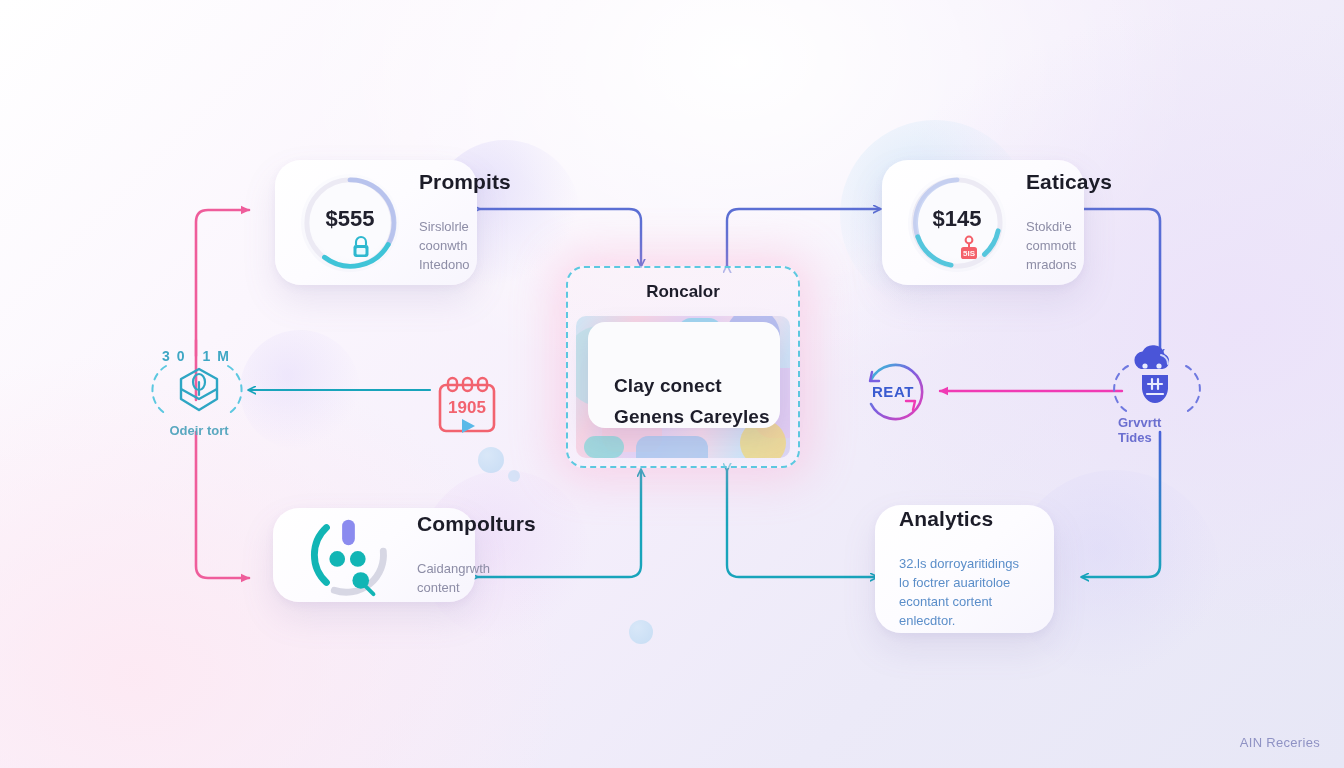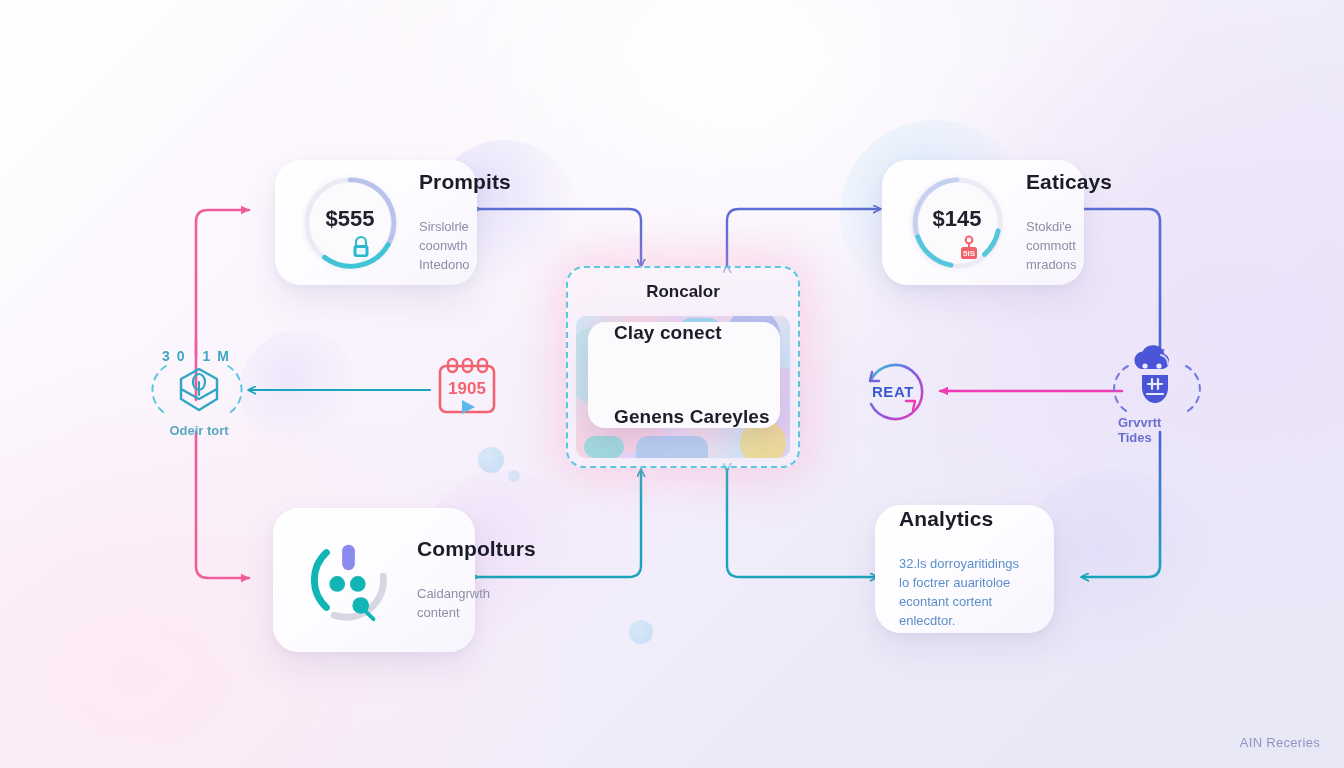--- a/index.html
+++ b/index.html
@@ -92,33 +92,33 @@
     position: absolute; left: 8px; top: 48px; right: 8px; bottom: 8px;
     border-radius: 10px; overflow: hidden;
     background:
       linear-gradient(115deg,#cfe6f5 0%, #f6d4e4 22%, #e3d4f6 44%, #f7dcec 64%, #cfe3f7 82%, #dcd2f3 100%);
   }
   #hub-collage .cg { position: absolute; border-radius: 50%; }
   #hub-card {
     position: absolute; left: 588px; top: 322px; width: 192px; height: 106px;
     background: #fbfbfd; border-radius: 17px;
     box-shadow: 0 10px 26px rgba(110,95,160,0.17);
-    display: flex; flex-direction: column; justify-content: space-between;
-    padding-left: 26px; gap: 3px;
+    display: flex; flex-direction: column; justify-content: flex-end;
+    padding-left: 26px; gap: 9px;
   }
   #hub-card .l { font-size: 19px; font-weight: 700; color: #1d1d2a; letter-spacing: .1px; }
 
   
   .node { position: absolute; display: flex; flex-direction: column; align-items: center; }
   .node-top { font-size: 14px; color: #3fa7c4; letter-spacing: 7px; margin-bottom: 1px; font-weight: 600; }
   .node-label { font-size: 13px; color: #5aa8c0; margin-top: 4px; font-weight: 700; }
   .node-label.v { color: #6b6fd0; }
 
   #node-seed { left: 160px; top: 348px; width: 78px; }
-  #node-cal  { left: 434px; top: 356px; text-align: center; }
+  #node-cal  { left: 434px; top: 375px; text-align: center; }
   #node-reat { left: 857px; top: 358px; }
   #node-cloud{ left: 1118px; top: 345px; width: 74px; }
 
   .cal-wrap { position: relative; width: 66px; height: 62px; }
   .reat-wrap { position: relative; width: 72px; height: 66px;
                display: flex; align-items: center; justify-content: center; }
   .reat-txt { position: relative; font-size: 15px; font-weight: 700;
               color: #3a5bd0; letter-spacing: .6px; }
 
   
@@ -245,21 +245,21 @@
           <text x="12" y="21" font-size="8" font-family="Liberation Sans, sans-serif" fill="#fff3f3" text-anchor="middle" font-weight="700">5IS</text>
         </svg>
       </div>
     </div>
     <div class="card-text">
       <div class="card-title">Eaticays</div>
       <div class="card-sub">Stokdi'e commott mradons</div>
     </div>
   </div>
 
-  <div class="card" id="card-compolturs" style="left:273px; top:508px; width:202px; height:144px;">
+  <div class="card" id="card-compolturs" style="left:273px; top:508px; width:202px; height:94px;">
     <div class="ring">
       <svg viewBox="0 0 100 100">
         <path d="M28,22 A38,38 0 0 0 28,78" fill="none" stroke="#12b5b5" stroke-width="7" stroke-linecap="round"></path>
         <path d="M36,86 A38,38 0 0 0 86,46" fill="none" stroke="#d7d7e4" stroke-width="7" stroke-linecap="round"></path>
         <rect x="44" y="14" width="13" height="26" rx="6.5" fill="#8b8bef"></rect>
         <circle cx="39" cy="54" r="8" fill="#12b5b5"></circle>
         <circle cx="60" cy="54" r="8" fill="#12b5b5"></circle>
         <circle cx="63" cy="76" r="8.5" fill="#12b5b5"></circle>
         <path d="M68,82 L76,90" stroke="#12b5b5" stroke-width="4" stroke-linecap="round"></path>
       </svg>

